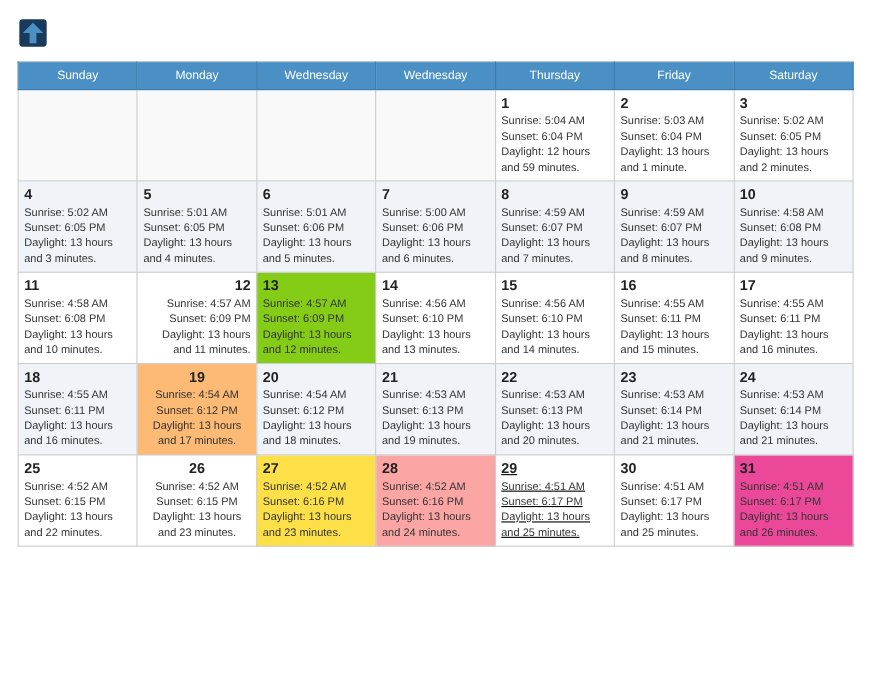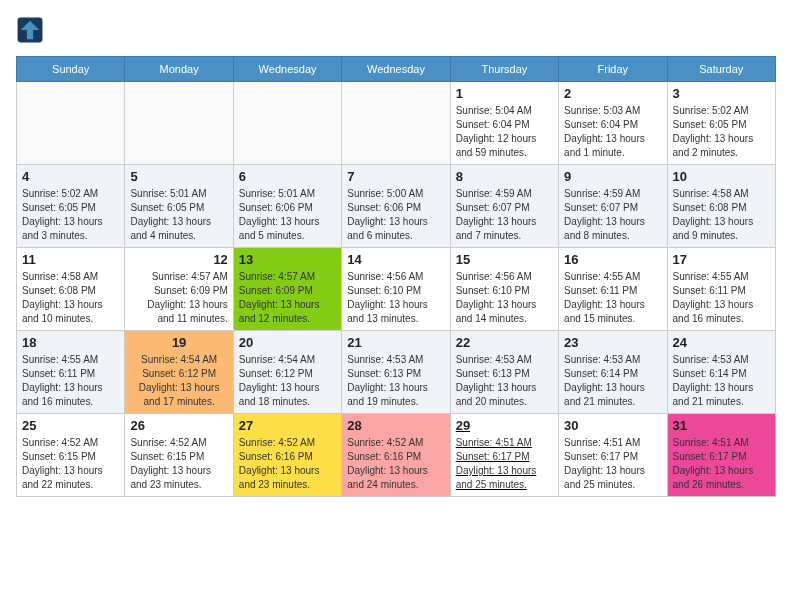--- a/index.html
+++ b/index.html
@@ -227,21 +227,21 @@
         <td style="background: rgb(240, 244, 248);">
           <div class="day-number">24</div>
           <div class="day-info">Sunrise: 4:53 AM<br>Sunset: 6:14 PM<br>Daylight: 13 hours and 21 minutes.</div>
         </td>
       </tr>
       <tr>
         <td style="background: rgb(255, 255, 255);">
           <div class="day-number">25</div>
           <div class="day-info">Sunrise: 4:52 AM<br>Sunset: 6:15 PM<br>Daylight: 13 hours and 22 minutes.</div>
         </td>
-        <td style="background: rgb(255, 255, 255);">
+        <td style="background: rgb(255, 255, 255); text-align: center;">
           <div class="day-number">26</div>
           <div class="day-info">Sunrise: 4:52 AM<br>Sunset: 6:15 PM<br>Daylight: 13 hours and 23 minutes.</div>
         </td>
         <td style="background: #fde047; margin-top: 12px;">
           <div class="day-number">27</div>
           <div class="day-info">Sunrise: 4:52 AM<br>Sunset: 6:16 PM<br>Daylight: 13 hours and 23 minutes.</div>
         </td>
         <td style="background: #fca5a5;">
           <div class="day-number">28</div>
           <div class="day-info">Sunrise: 4:52 AM<br>Sunset: 6:16 PM<br>Daylight: 13 hours and 24 minutes.</div>

